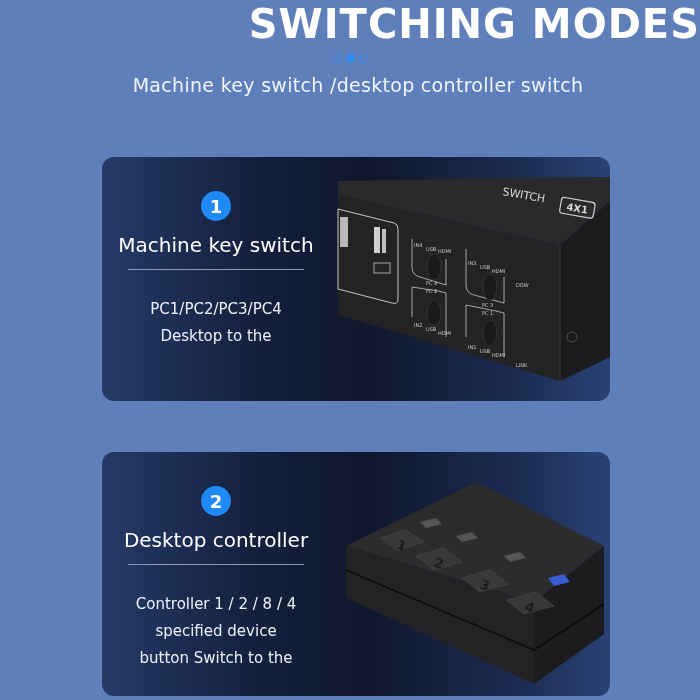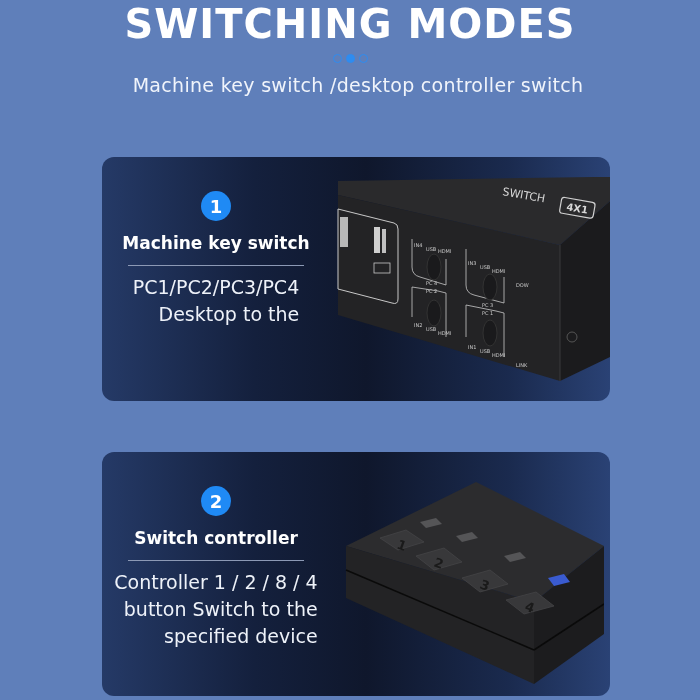--- a/index.html
+++ b/index.html
@@ -5,21 +5,21 @@
   * { box-sizing: border-box; margin: 0; padding: 0; }
   html, body { width: 700px; height: 700px; overflow: hidden; }
   body {
     background: #5f7fba;
     font-family: "DejaVu Sans", sans-serif;
     position: relative;
     color: #fff;
   }
   .title {
     position: absolute; left: 0; top: 0; width: 700px;
-    text-align: center; font-size: 40px; font-weight: bold;
+    text-align: right; font-size: 40px; font-weight: bold;
     letter-spacing: 1px; line-height: 44px; top: 2px;
     color: #ffffff;
   }
   .dots {
     position: absolute; top: 54px; left: 0; width: 700px;
     display: flex; justify-content: center; gap: 4px;
   }
   .dot { width: 9px; height: 9px; border-radius: 50%; border: 1.5px solid #2e8cf0; }
   .dot.active { background: #2e8cf0; border-color: #2e8cf0; }
   .subtitle {
@@ -37,27 +37,27 @@
     position: absolute; left: 0; top: 0; width: 228px; height: 100%;
     display: flex; flex-direction: column; align-items: center;
   }
   .badge {
     width: 30px; height: 30px; border-radius: 50%;
     background: #1f8af5; color: #fff; font-weight: bold; font-size: 18px;
     display: flex; align-items: center; justify-content: center;
     margin-top: 34px;
   }
   .heading {
-    margin-top: 12px; font-size: 17px; font-weight: bold; color: #fff;
+    margin-top: 12px; font-size: 20px; font-weight: normal; color: #fff;
     white-space: nowrap;
   }
   .rule { width: 176px; height: 1px; background: #8c99b5; margin-top: 12px; }
   .desc {
-    margin-top: 8px; font-size: 19px; line-height: 27px;
-    text-align: right; color: #eef2f9;
+    margin-top: 26px; font-size: 15px; line-height: 27px;
+    text-align: center; color: #eef2f9;
   }
   .device-area { position: absolute; left: 228px; top: 0; right: 0; height: 100%; }
   
   .kvm {
     position: absolute; left: 4px; top: 10px; width: 276px; height: 220px;
   }
   .kvm svg, .pad svg { width: 100%; height: 100%; }
   .pad { position: absolute; left: 14px; top: 22px; width: 260px; height: 220px; }
 </style>
 </head>
@@ -137,26 +137,26 @@
         </g>
         <circle cx="238" cy="170" r="5" fill="none" stroke="#555" stroke-width="1"></circle>
       </svg>
     </div>
   </div>
 </section>
 
 <section class="panel panel2">
   <div class="text-col">
     <div class="badge">2</div>
-    <div class="heading">Switch controller</div>
+    <div class="heading">Desktop controller</div>
     <div class="rule"></div>
     <div class="desc">
       <div>Controller 1 / 2 / 8 / 4</div>
+      <div>specified device</div>
       <div>button Switch to the</div>
-      <div>specified device</div>
     </div>
   </div>
   <div class="device-area">
     <div class="pad">
       <svg viewBox="0 0 260 220">
 
         <polygon points="2,72 132,8 260,72 190,128" fill="#2c2c2e"></polygon>
 
         <polygon points="2,72 190,128 190,210 2,124" fill="#232325"></polygon>
 

